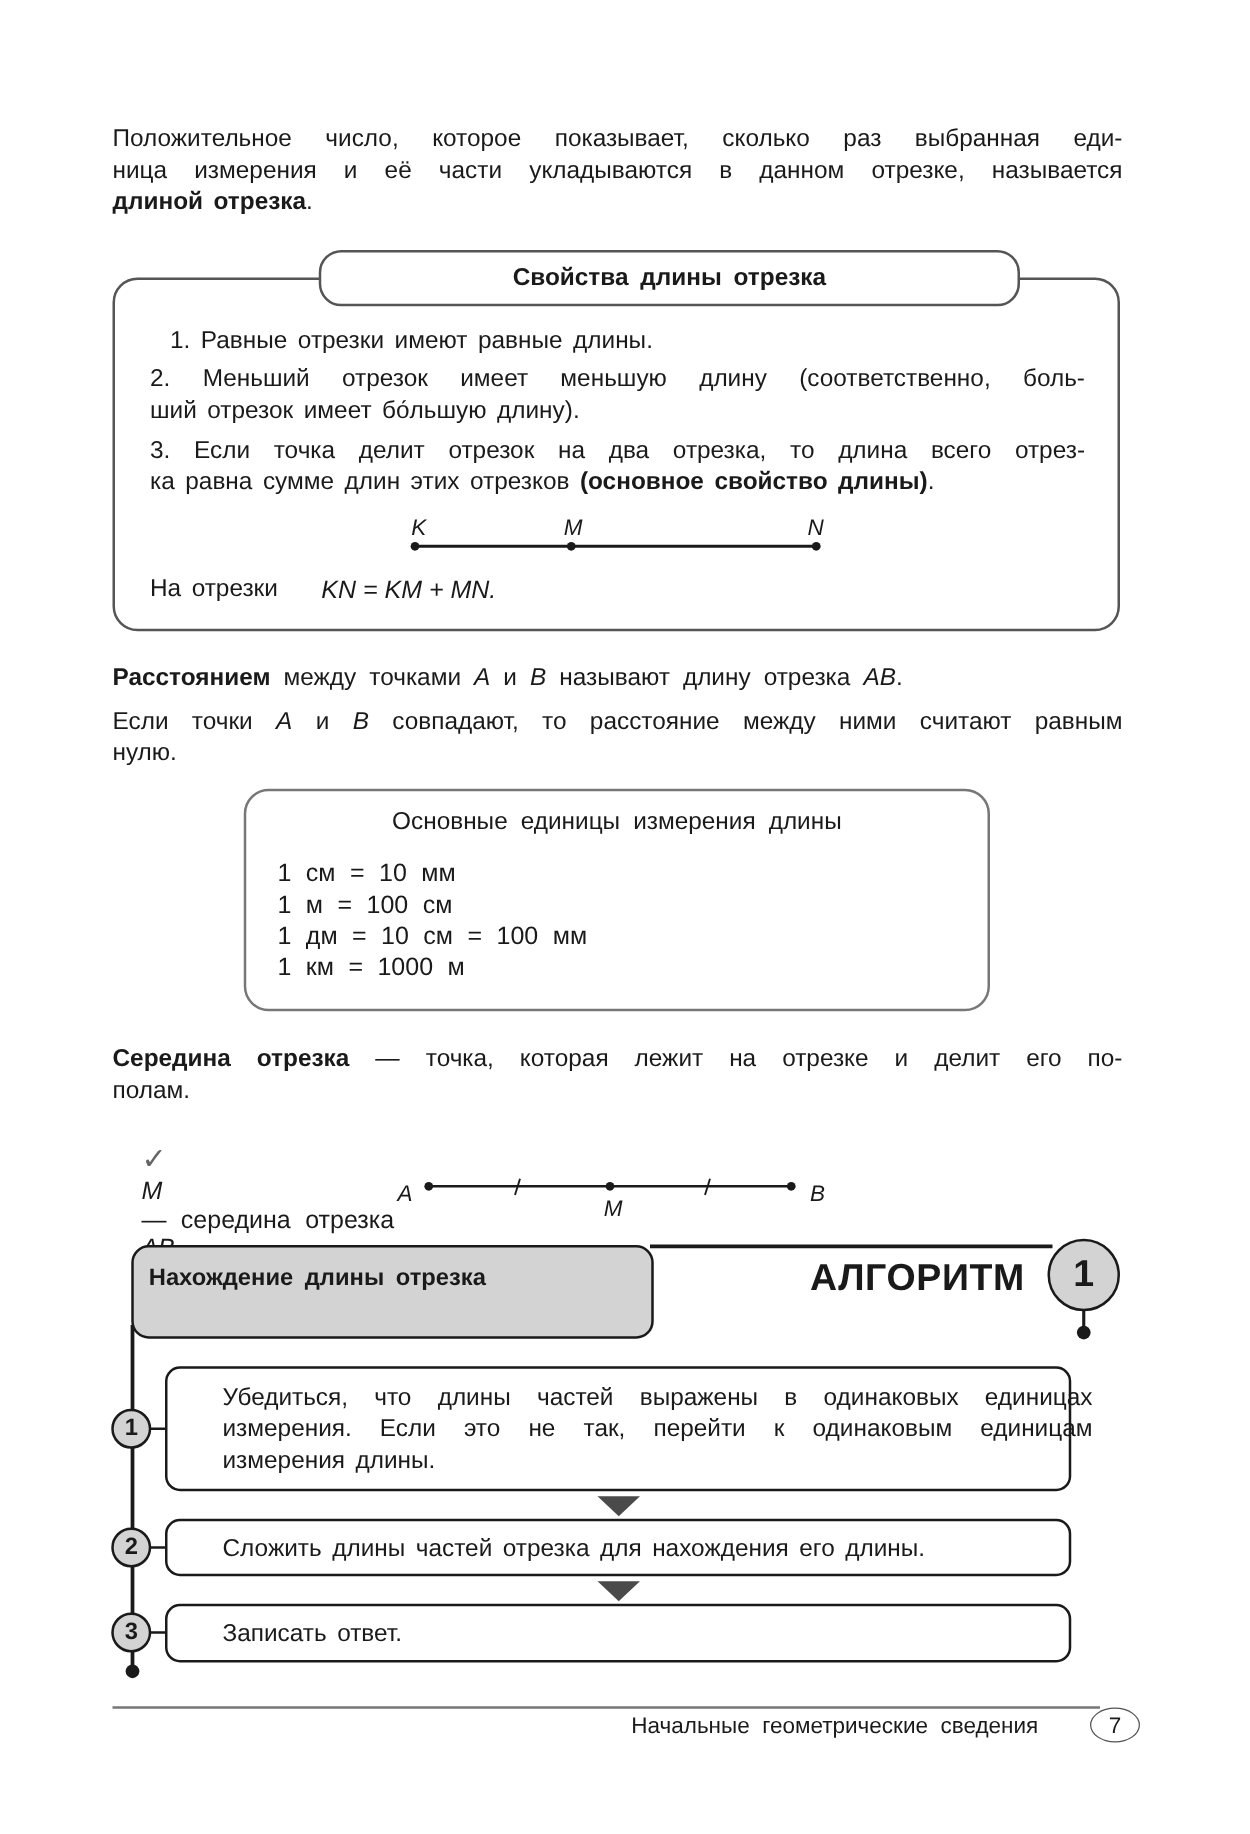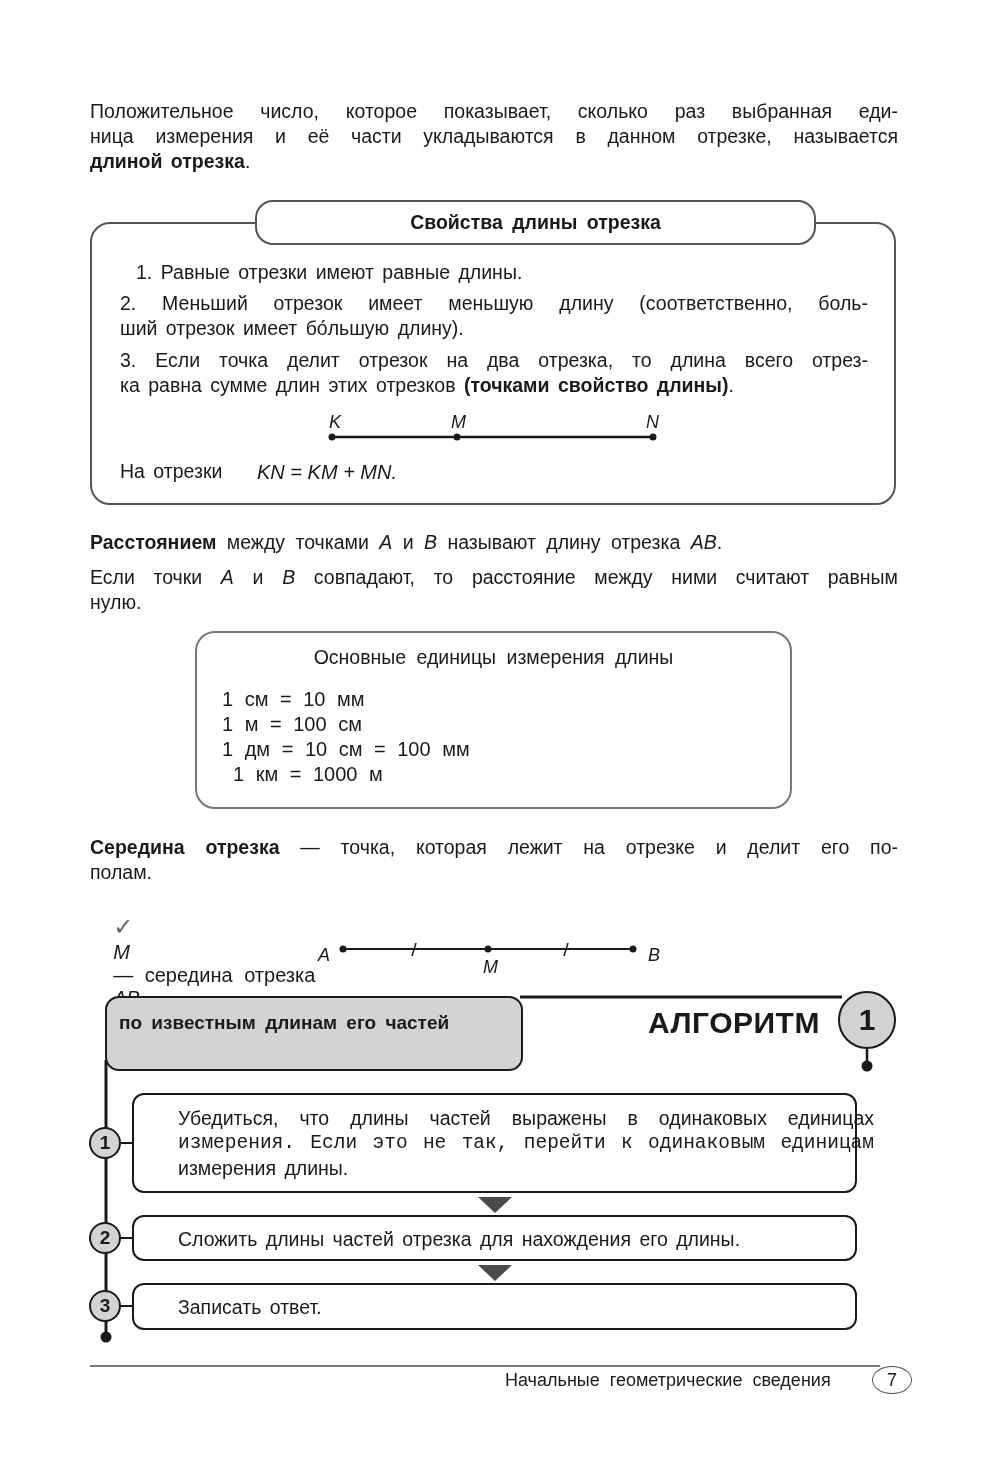--- a/index.html
+++ b/index.html
@@ -98,21 +98,21 @@
 
 <div class="prop-box"></div>
 <div class="prop-title">Свойства длины отрезка</div>
 
 <div class="prop-item" style="top:260px;margin-left:16px;">1. Равные отрезки имеют равные длины.</div>
 <div class="prop-item justify-last" style="top:291px;">2. Меньший отрезок имеет меньшую длину (соответственно, боль-</div>
 <div class="prop-item" style="top:316px;">ший отрезок имеет бо́льшую длину).</div>
 <div class="prop-item justify-last" style="top:348px;">3. Если точка делит отрезок на два отрезка, то длина всего отрез-</div>
 <div class="prop-item" style="top:373px;">
   <span>ка равна сумме длин этих отрезков</span>
-  <b>(точками свойство длины)</b><span>.</span>
+  <b>(основное свойство длины)</b><span>.</span>
 </div>
 
 <svg class="abs" style="left:320px; top:408px;" width="350" height="40">
   <line x1="12" y1="29" x2="333" y2="29" stroke="#1a1a1a" stroke-width="2.5"></line>
   <circle cx="12" cy="29" r="3.5" fill="#1a1a1a"></circle>
   <circle cx="137" cy="29" r="3.5" fill="#1a1a1a"></circle>
   <circle cx="333" cy="29" r="3.5" fill="#1a1a1a"></circle>
 </svg>
 <div class="abs it" style="left:329px; top:412px; font-size:18px;">K</div>
 <div class="abs it" style="left:451px; top:412px; font-size:18px;">M</div>
@@ -137,21 +137,21 @@
   <span class="it">B</span>
   <span>совпадают, то расстояние между ними считают равным</span>
 </div>
 <div class="para" style="top:590px;">нулю.</div>
 
 <div class="units-box"></div>
 <div class="units-title">Основные единицы измерения длины</div>
 <div class="unit-line" style="top:687px;">1  см  =  10  мм</div>
 <div class="unit-line" style="top:712px;">1  м  =  100  см</div>
 <div class="unit-line" style="top:737px;text-align:center;">1  дм  =  10  см  =  100  мм</div>
-<div class="unit-line" style="top:762px;margin-left:11px;">1  км  =  1000  м</div>
+<div class="unit-line" style="top:762px;">1  км  =  1000  м</div>
 
 <div class="para justify-last" style="top:835px;">
   <b>Середина отрезка</b>
   <span>— точка, которая лежит на отрезке и делит его по-</span>
 </div>
 <div class="para" style="top:860px;">полам.</div>
 
 <div class="abs" style="left:90px; top:890px; font-size:20px; word-spacing:6px; white-space:pre;">
   <span style="color:#666; font-size:24px;">✓</span>
   <span class="it">M</span>
@@ -182,28 +182,28 @@
   <line x1="106" y1="1060" x2="106" y2="1334" stroke="#1a1a1a" stroke-width="3"></line>
   <circle cx="106" cy="1337" r="5.5" fill="#1a1a1a"></circle>
 
   <line x1="120" y1="1143" x2="133" y2="1143" stroke="#1a1a1a" stroke-width="2"></line>
   <line x1="120" y1="1238" x2="133" y2="1238" stroke="#1a1a1a" stroke-width="2"></line>
   <line x1="120" y1="1306" x2="133" y2="1306" stroke="#1a1a1a" stroke-width="2"></line>
 </svg>
 
 <div class="alg-head-box"></div>
 <div class="alg-head-text">
-  <div>по известным длинам его частей</div>
+  <div>Нахождение длины отрезка</div>
 </div>
 <div class="alg-word">АЛГОРИТМ</div>
 <div class="big-circle">1</div>
 
 <div class="step-box" style="top:1093px; height:100px;"></div>
 <div class="step-text justify-last" style="top:1106px;">Убедиться, что длины частей выражены в одинаковых единицах</div>
-<div class="step-text justify-last" style="top:1131px;font-family:Liberation Mono, monospace;">измерения. Если это не так, перейти к одинаковым единицам</div>
+<div class="step-text justify-last" style="top:1131px;">измерения. Если это не так, перейти к одинаковым единицам</div>
 <div class="step-text" style="top:1156px;">измерения длины.</div>
 <div class="step-circle" style="top:1127px;">1</div>
 
 <div class="arrow-down" style="left:478px; top:1197px;"></div>
 
 <div class="step-box" style="top:1215px; height:46px;"></div>
 <div class="step-text" style="top:1227px;">Сложить длины частей отрезка для нахождения его длины.</div>
 <div class="step-circle" style="top:1222px;">2</div>
 
 <div class="arrow-down" style="left:478px; top:1265px;"></div>

